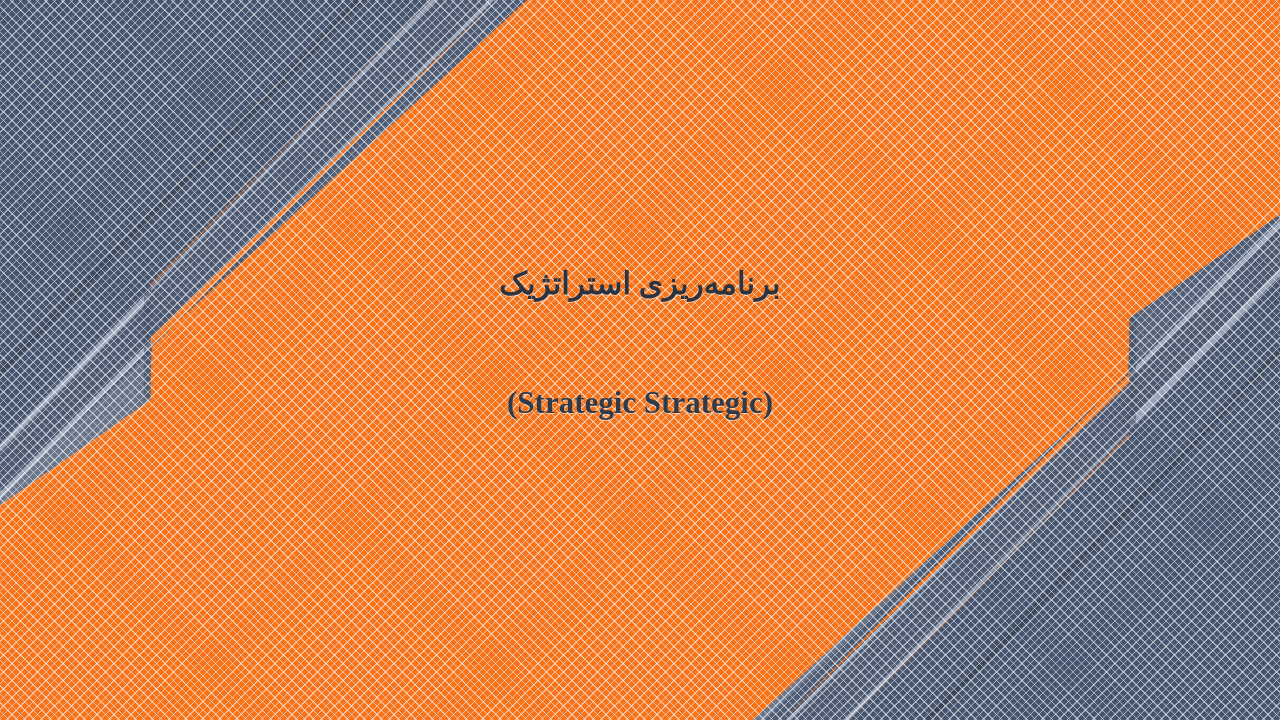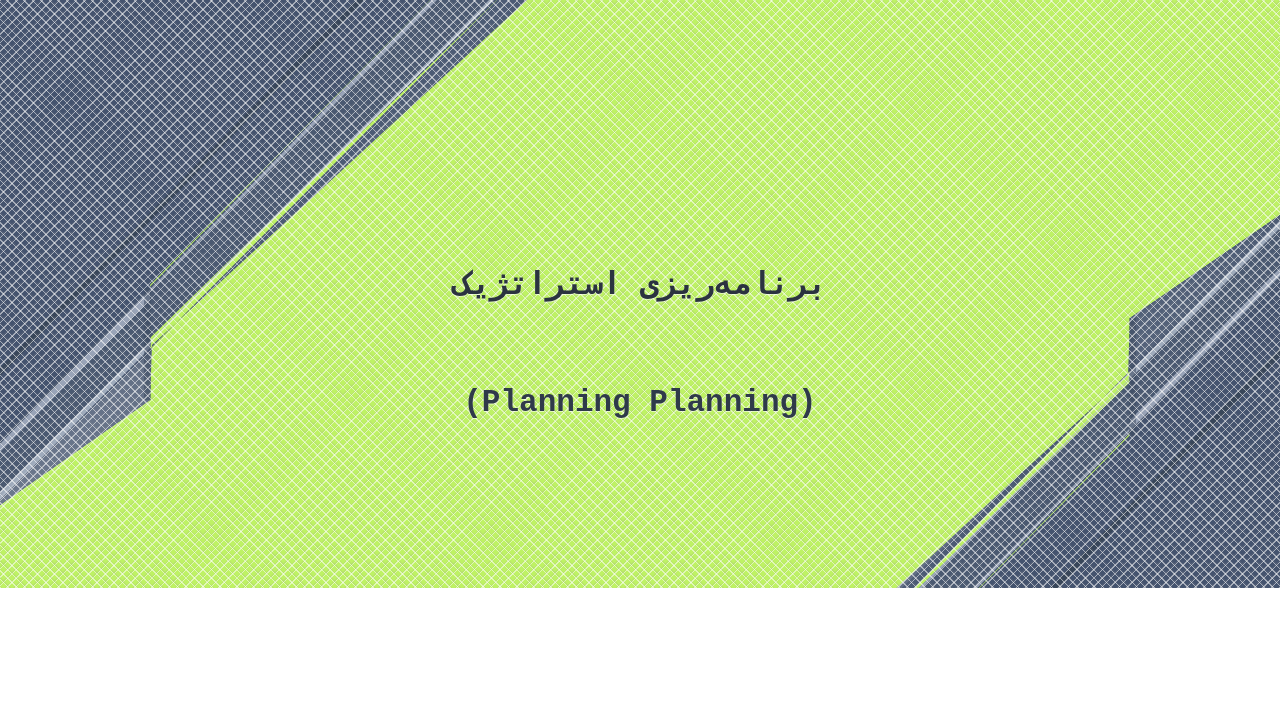--- a/index.html
+++ b/index.html
@@ -4,24 +4,24 @@
 <style>
   html, body {
     margin: 0;
     padding: 0;
     background: #ffffff;
   }
 
   .slide {
     position: relative;
     width: 1280px;
-    height: 588px;
+    height: 720px;
     overflow: hidden;
-    background: #bef264;
-    font-family: Liberation Mono, monospace;
+    background: #f97316;
+    font-family: Liberation Serif, serif;
   }
 
   
   .texture {
     position: absolute;
     inset: 0;
     pointer-events: none;
     background-image:
       repeating-linear-gradient(45deg,
         rgba(255,255,255,0.55) 0px,
@@ -148,16 +148,16 @@
       <polygon fill="url(#gSoft)" opacity="0.5" points="765,720 753,720 1128,372 1130,316 1280,213 1280,223"></polygon>
 
       <rect x="1129" y="318" width="7" height="118" fill="#3c4a61" opacity="0.55"></rect>
     </g>
   </svg>
 
   <div class="texture"></div>
 
   <div class="content">
     <div class="title">برنامه‌ریزی استراتژیک</div>
-    <div class="subtitle">(Planning Planning)</div>
+    <div class="subtitle">(Strategic Strategic)</div>
   </div>
 
 </div>
 
 </body></html>

